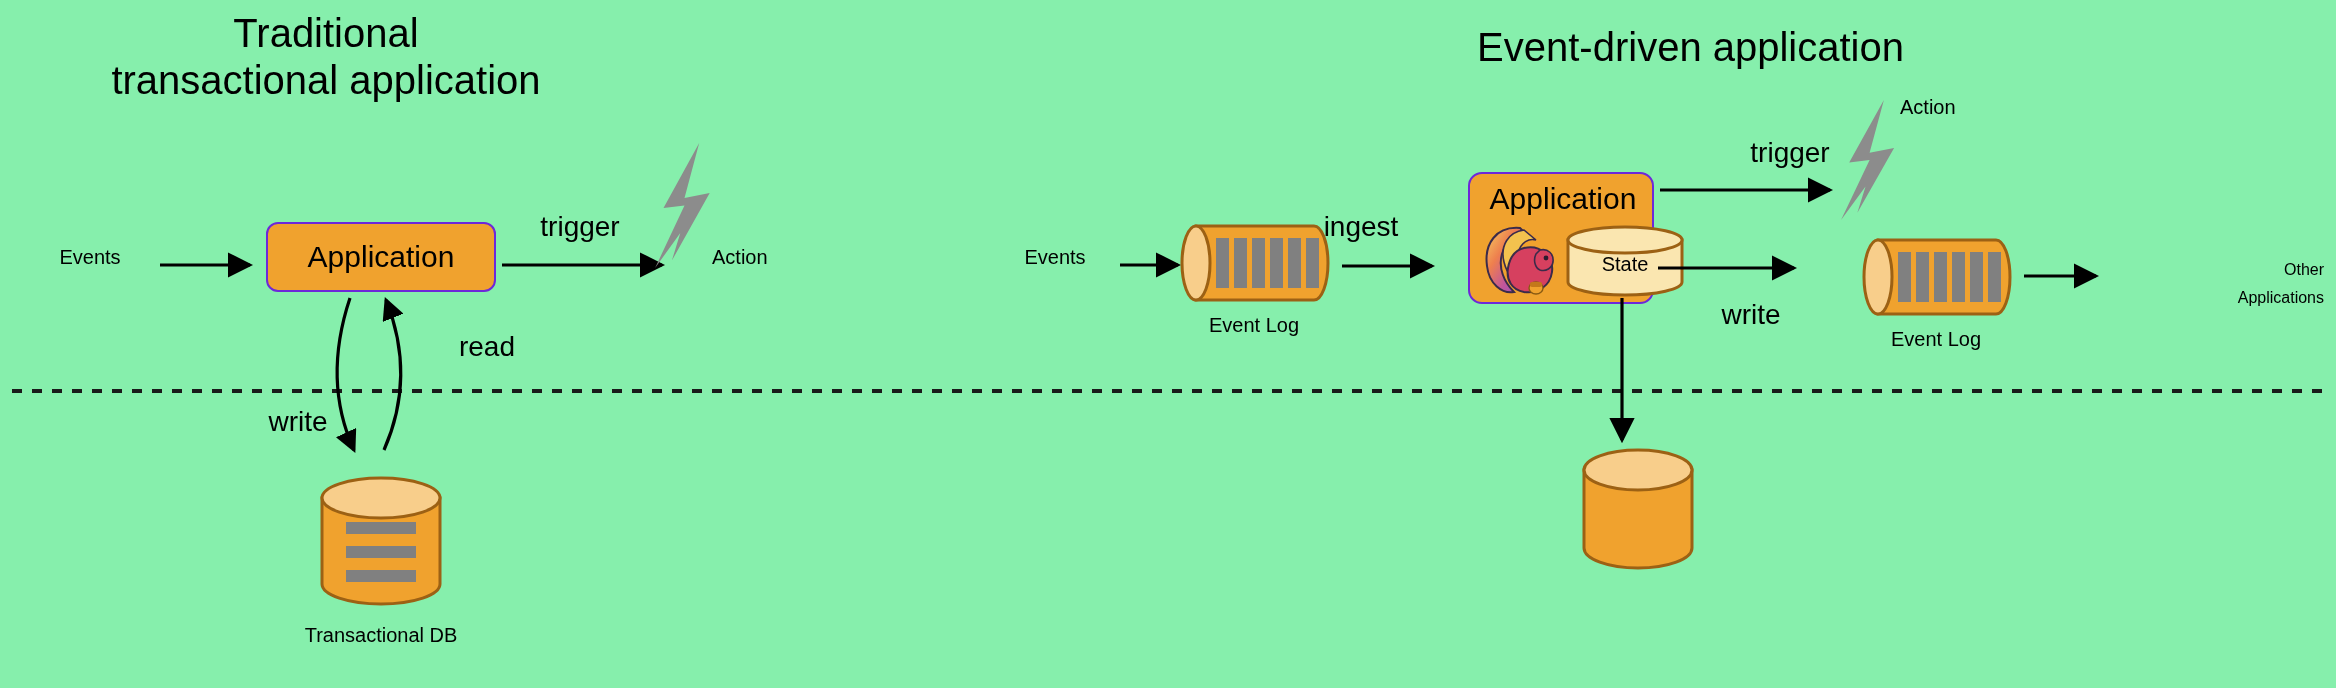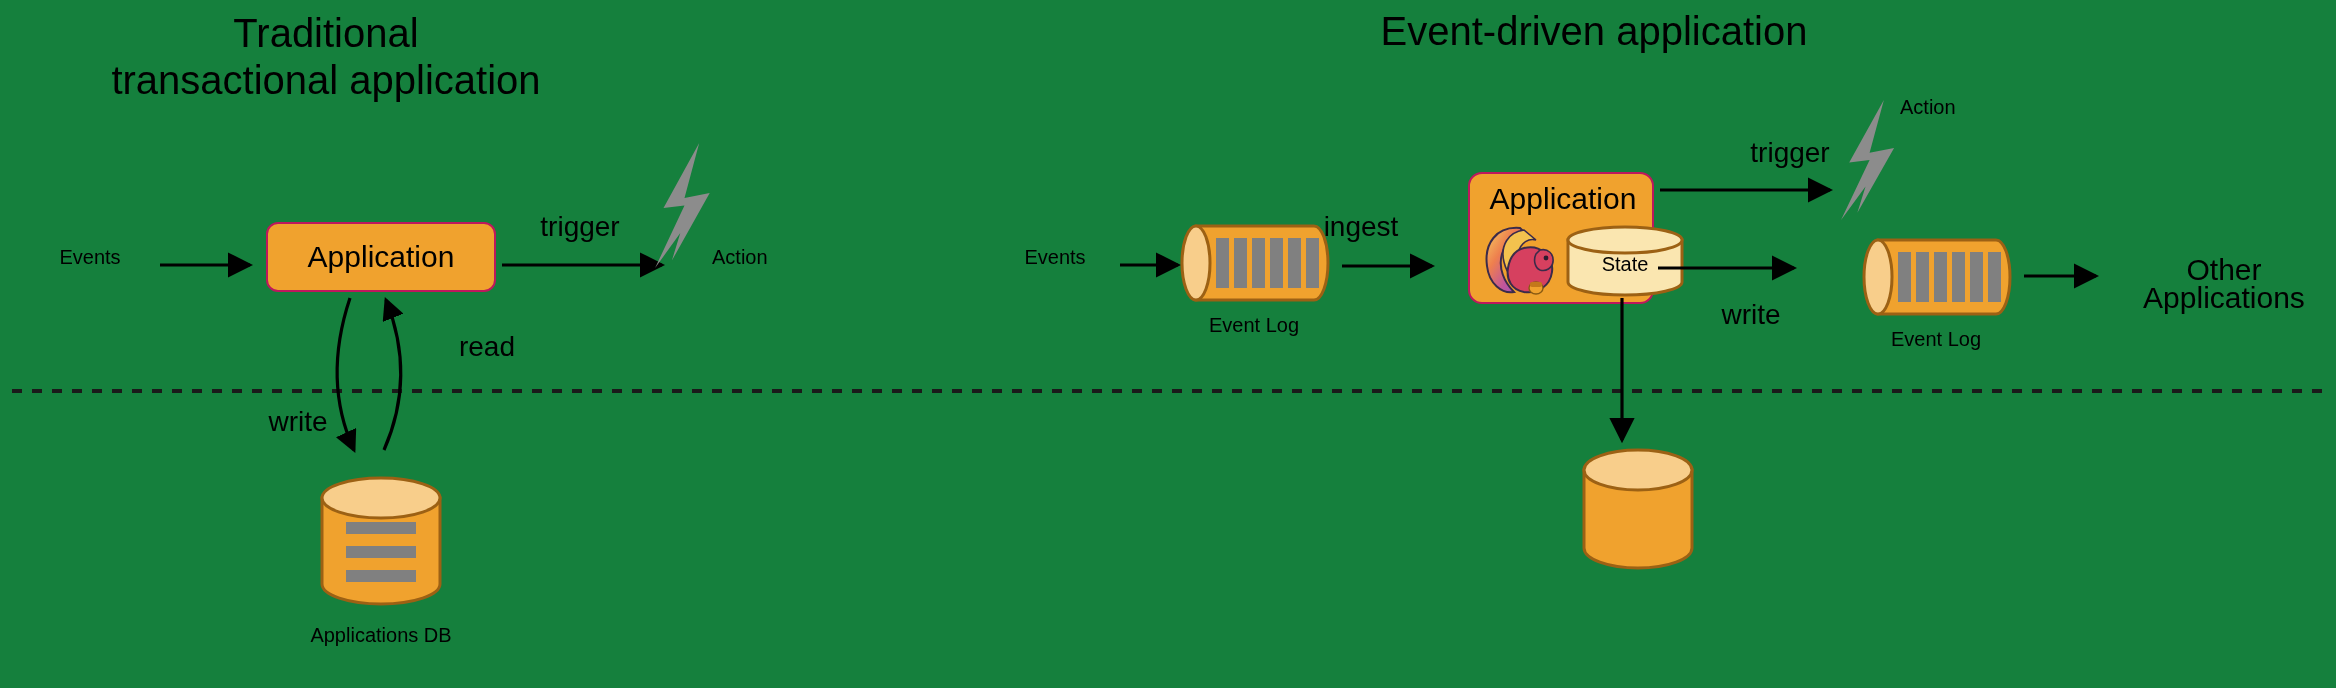--- a/index.html
+++ b/index.html
@@ -8,64 +8,64 @@
     background: #ffffff;
   }
   body {
     font-family: "Liberation Sans", sans-serif;
     color: #000000;
   }
   #canvas {
     position: relative;
     width: 2336px;
     height: 688px;
-    background: #15803d;
+    background: #86efac;
     overflow: hidden;
   }
   .abs { position: absolute; }
   .title {
     font-size: 40px;
     line-height: 47px;
     font-weight: 400;
     text-align: center;
     color: #000;
     white-space: pre-line;
   }
   .lbl {
     font-size: 20px;
     line-height: 34px;
     color: #000;
     text-align: center;
     white-space: pre-line;
   }
   .lbl-sm {
-    font-size: 30px;
+    font-size: 16px;
     line-height: 28px;
     color: #000;
-    text-align: center;
+    text-align: right;
     white-space: pre-line;
   }
   .ital {
     font-size: 28px;
     line-height: 33px;
     color: #000;
     text-align: center;
     white-space: pre-line;
   }
   .ital-blk {
     font-size: 28px;
     line-height: 36px;
     font-style: italic;
     color: #000;
     text-align: center;
     white-space: pre-line;
   }
   .appbox {
     background: #F0A22E;
-    border: 2px solid #be185d;
+    border: 2px solid #6d28d9;
     border-radius: 12px;
     box-sizing: border-box;
     display: flex;
     align-items: center;
     justify-content: center;
   }
   .appbox .app-text {
     font-size: 30px;
     color: #000;
   }
@@ -138,23 +138,23 @@
 
     <path d="M6,20 L6,106 A59,20 0 0 0 124,106 L124,20 Z" fill="#F0A22E" stroke="#9C6114" stroke-width="3"></path>
 
     <ellipse cx="65" cy="20" rx="59" ry="20" fill="#F8CE8B" stroke="#9C6114" stroke-width="3"></ellipse>
 
     <rect x="30" y="44" width="70" height="12" fill="#808080"></rect>
     <rect x="30" y="68" width="70" height="12" fill="#808080"></rect>
     <rect x="30" y="92" width="70" height="12" fill="#808080"></rect>
   </svg>
 
-  <div class="abs lbl" style="left:231px; top:618px; width:300px;">Applications DB</div>
-
-  <div class="abs title" style="left:1284px; top:8px; width:620px;">Event-driven application</div>
+  <div class="abs lbl" style="left:231px; top:618px; width:300px;">Transactional DB</div>
+
+  <div class="abs title" style="left:1284px; top:24px; width:620px;text-align:right;">Event-driven application</div>
 
   <div class="abs lbl" style="left:985px; top:240px; width:140px;">Events</div>
 
   <svg class="abs" style="left:1118px; top:245px; width:80px; height:40px;">
     <defs>
       <marker id="ah3" markerWidth="8" markerHeight="8" refX="7" refY="4" orient="auto" markerUnits="strokeWidth">
         <path d="M0,0 L8,4 L0,8 z" fill="#000"></path>
       </marker>
     </defs>
     <line x1="2" y1="20" x2="60" y2="20" stroke="#000" stroke-width="3.2" marker-end="url(#ah3)"></line>

